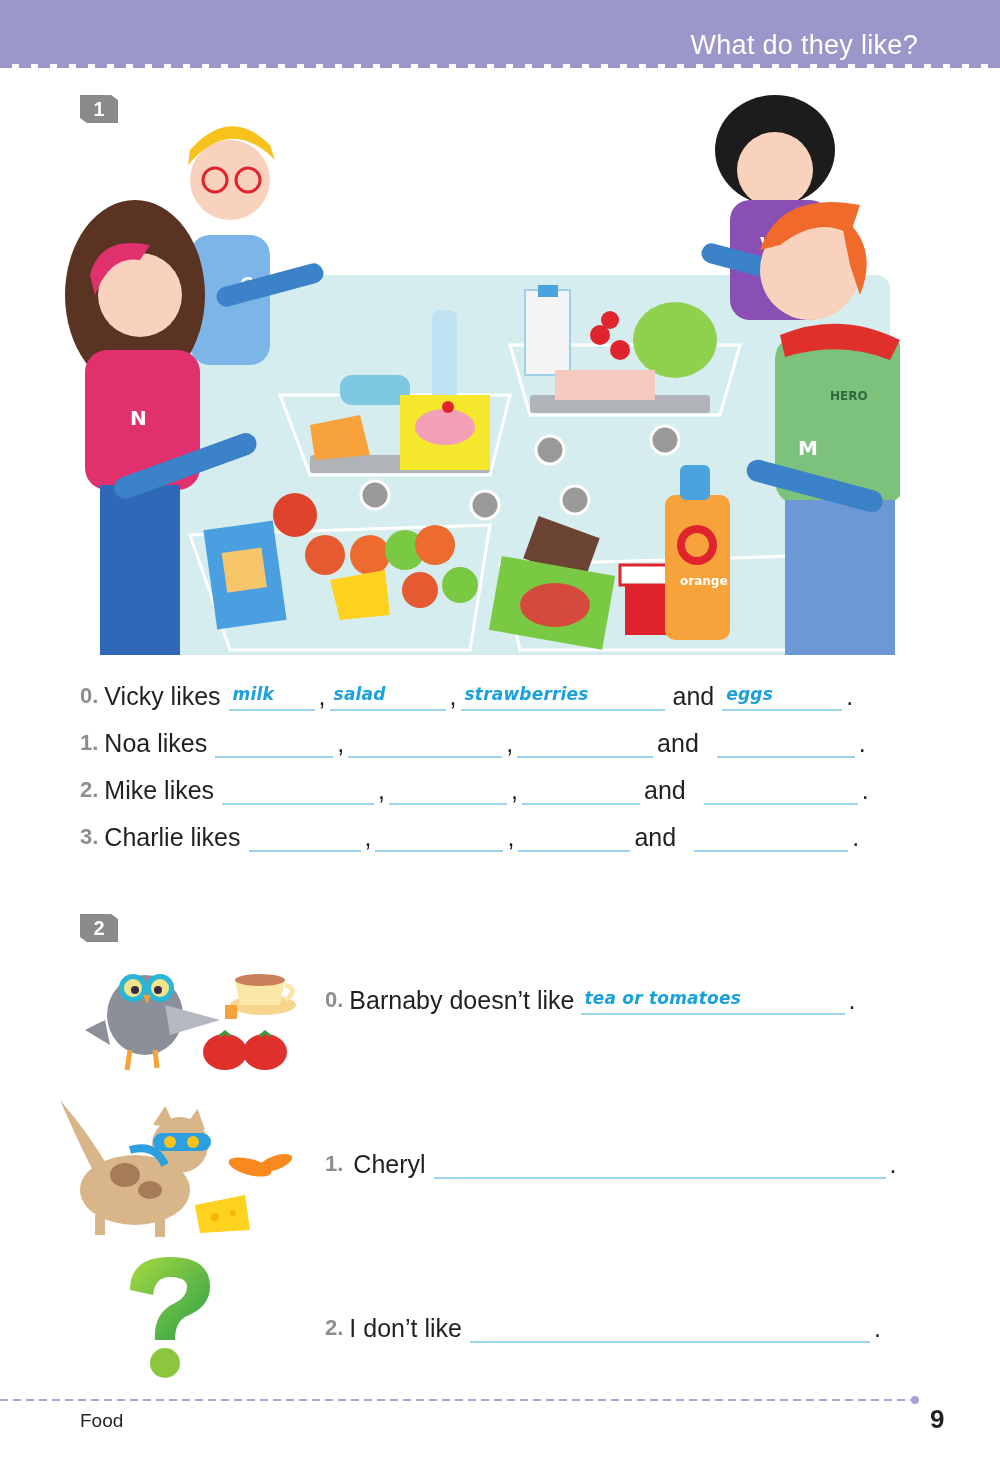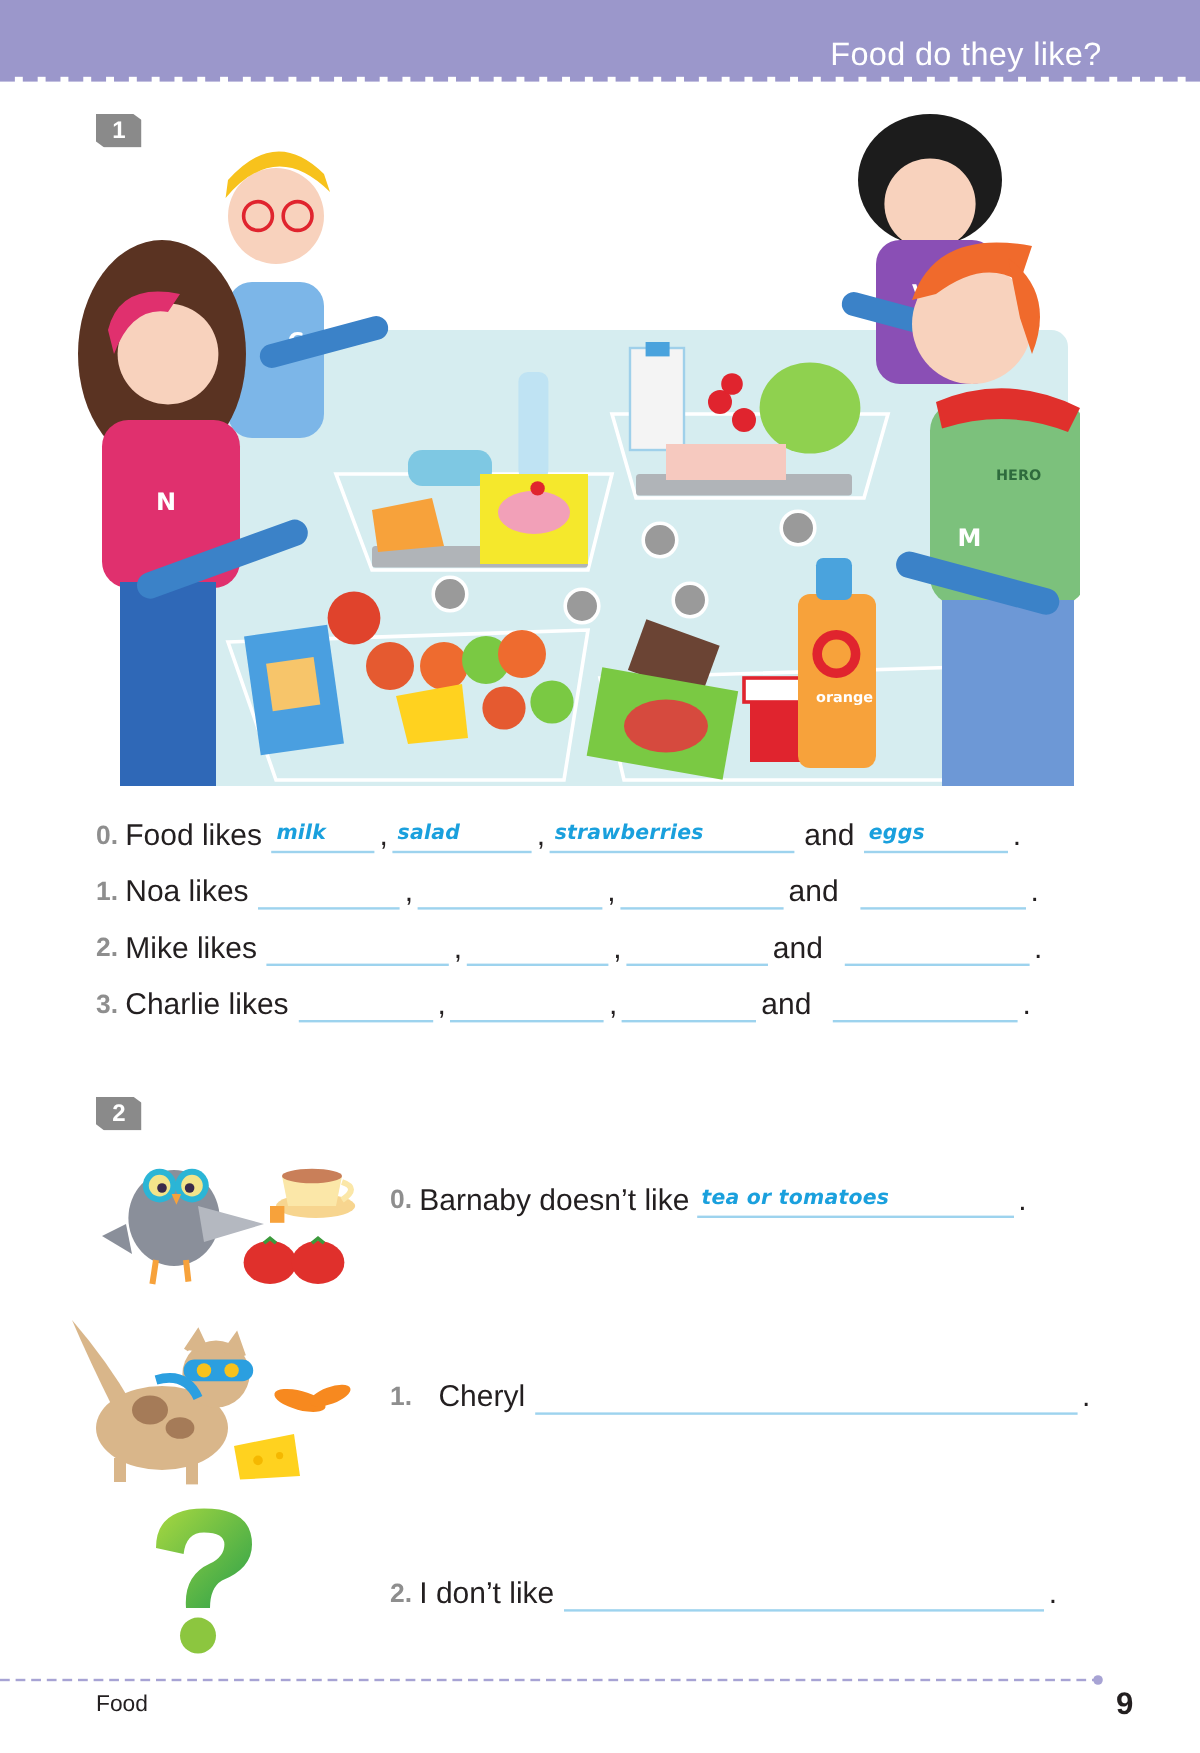--- a/index.html
+++ b/index.html
@@ -62,21 +62,21 @@
     background: #a7a3d4;
   }
   .footer-label { position: absolute; left: 80px; top: 1410px; font-size: 19px; color: #231f20; }
   .page-number { position: absolute; left: 930px; top: 1404px; font-size: 26px; font-weight: 700; color: #231f20; }
 </style>
 </head>
 <body>
 
 <div class="header-band"></div>
 <div class="header-dash"></div>
-<div class="header-title">Food do they like?</div>
+<div class="header-title">What do they like?</div>
 
 <div class="ex-badge" style="left:80px; top:95px;">1</div>
 
 <div class="scene">
   <div class="scene-bg"></div>
   <svg width="860" height="560" viewBox="0 0 860 560" style="position:absolute;left:0;top:0;">
 
     <g stroke="#ffffff" stroke-width="3" fill="none">
       <path d="M240 300 L470 300 L450 380 L270 380 Z"></path>
       <path d="M470 250 L700 250 L680 320 L490 320 Z"></path>
@@ -161,21 +161,21 @@
     <path d="M740 240 Q800 215 860 245 L850 265 Q800 245 745 262 Z" fill="#e0302c"></path>
     <text x="790" y="305" font-size="12" font-weight="700" fill="#2e6b3d" font-family="DejaVu Sans, sans-serif">HERO</text>
     <text x="758" y="360" font-size="20" font-weight="700" fill="#ffffff" font-family="DejaVu Sans, sans-serif">M</text>
     <rect x="745" y="405" width="110" height="155" fill="#6d98d6"></rect>
     <rect x="705" y="380" width="140" height="22" rx="11" fill="#3b82c8" transform="rotate(15 775 390)"></rect>
   </svg>
 </div>
 
 <div class="exercise-line" style="top:681px;">
   <span class="num">0.</span>
-  <span>Food likes</span>
+  <span>Vicky likes</span>
   <span class="blank" style="width:86px; margin-left:8px;">
       <span class="answer">milk</span>
     </span>
   <span class="sep">,</span>
   <span class="blank" style="width:116px;">
       <span class="answer">salad</span>
     </span>
   <span class="sep">,</span>
   <span class="blank" style="width:204px;text-decoration:underline;">
       <span class="answer">strawberries</span>
@@ -298,21 +298,21 @@
     <rect x="100" y="120" width="10" height="22" fill="#d9b68a"></rect>
   <ellipse cx="195" cy="72" rx="22" ry="8" fill="#f7891f" transform="rotate(15 195 72)"></ellipse>
   <ellipse cx="220" cy="68" rx="18" ry="7" fill="#f7891f" transform="rotate(-20 220 68)"></ellipse>
   <path d="M140 110 L190 100 L195 135 L145 138 Z" fill="#ffd21f"></path>
   <circle cx="160" cy="122" r="4" fill="#f5b800"></circle>
     <circle cx="178" cy="118" r="3" fill="#f5b800"></circle>
 </svg>
 
 <div class="exercise-line" style="left:325px; top:1149px;">
   <span class="num">1.</span>
-  <span style="margin-left:16px;">Cheryl</span>
+  <span style="margin-left:4px;">Cheryl</span>
   <span class="blank" style="width:452px; margin-left:8px;">
       <span class="answer"></span>
     </span>
   <span>.</span>
 </div>
 
 <svg style="position:absolute; left:125px; top:1255px;" width="90" height="125" viewBox="0 0 90 125">
   <defs>
     <linearGradient id="qg" x1="0" y1="0" x2="1" y2="1">
       <stop offset="0" stop-color="#a8d840"></stop>

